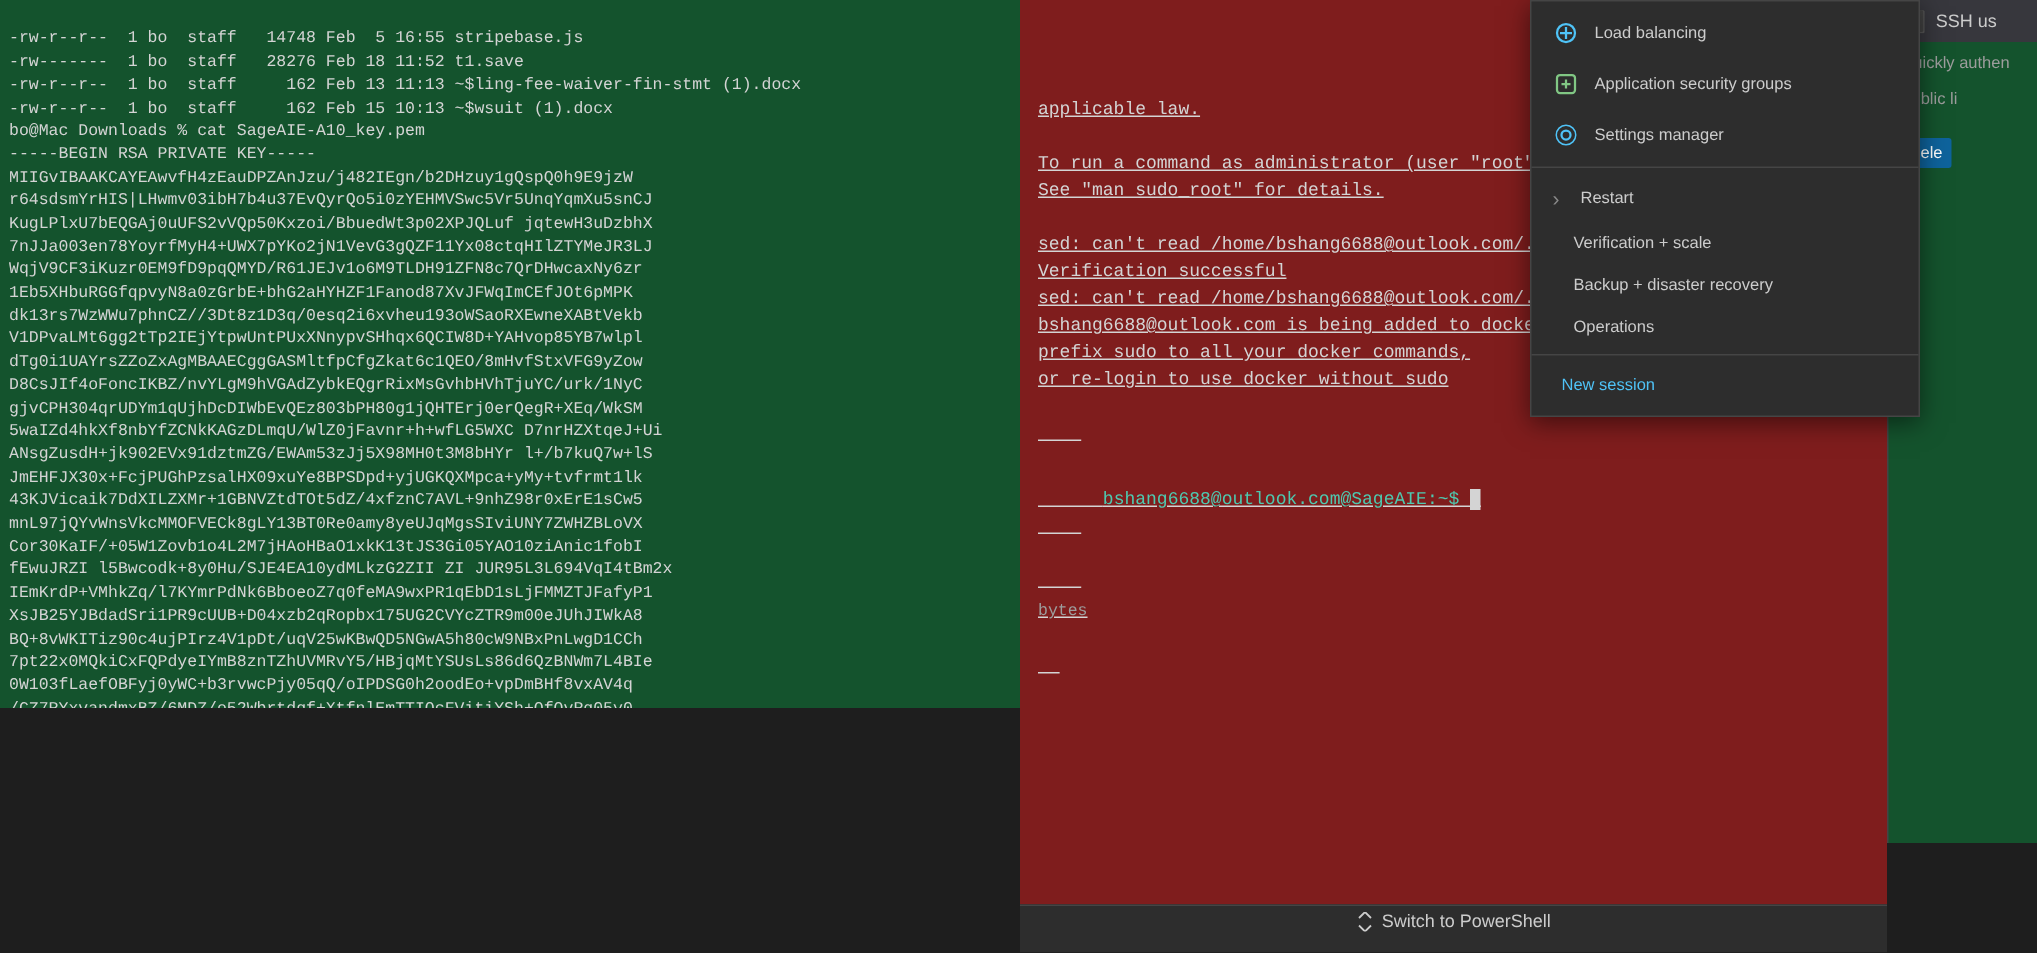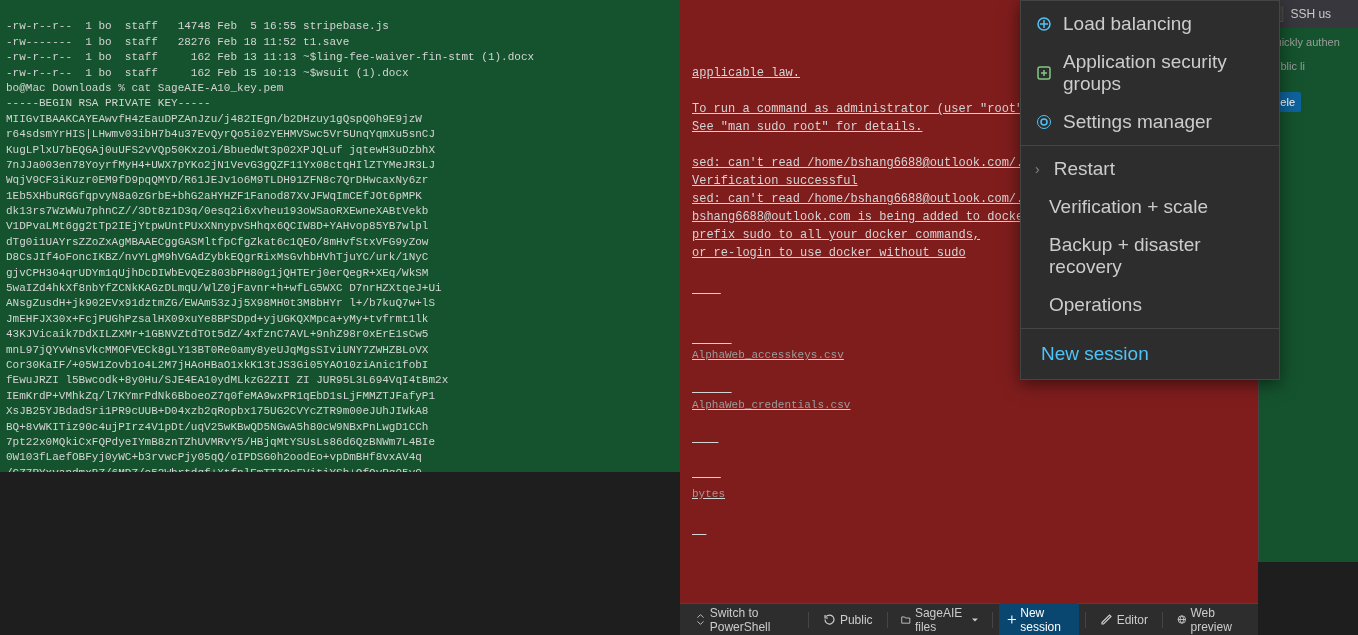--- a/index.html
+++ b/index.html
@@ -68,21 +68,21 @@
       flex-shrink: 0;
     }
 
     .menu-item .menu-icon svg {
       width: 16px;
       height: 16px;
     }
 
     .menu-item-label {
       flex: 1;
-      font-size: 19px;
+      font-size: 11px;
     }
 
     .menu-separator {
       height: 1px;
       background: #454545;
       margin: 4px 0;
     }
 
     .menu-item.sub-item {
       padding-left: 28px;
@@ -132,20 +132,21 @@
       left: 680px;
       right: 100px;
       height: 32px;
       background: #2d2d2d;
       border-top: 1px solid #454545;
       display: flex;
       align-items: center;
       padding: 0 8px;
       gap: 4px;
       z-index: 50;
+      flex-direction: column;
     }
 
     .toolbar-btn {
       display: flex;
       align-items: center;
       gap: 4px;
       padding: 3px 8px;
       font-size: 12px;
       color: #cccccc;
       cursor: pointer;
@@ -325,23 +326,22 @@
 To run a command as administrator (user "root"), use "sudo &lt;command&gt;".
 See "man sudo_root" for details.
 
 sed: can't read /home/bshang6688@outlook.com/.profile: No such file or di
 Verification successful
 sed: can't read /home/bshang6688@outlook.com/.profile: No such file or di
 bshang6688@outlook.com is being added to docker group,
 prefix sudo to all your docker commands,
 or re-login to use docker without sudo
 </span>
-    <div style="margin-top: 16px; color:#9d9d9d; font-size:11px;">
-      <div>AlphaWeb_accesskeys.csv</div>
-      <div>AlphaWeb_credentials.csv</div>
+    <div style="margin-top: 8px;">
+      <span style="color:#4ec9b0;">bshang6688@outlook.com@SageAIE:~$ </span><span style="background:#d4d4d4; color:#1e1e1e;">&nbsp;</span>
     </div>
     <div style="margin-top:4px; color:#9d9d9d; font-size:11px; text-align:left; padding-right:10px;">bytes</div>
   </div>
 </div>
 
 <div class="toolbar">
   <div class="toolbar-btn">
     <svg viewBox="0 0 13 13" fill="currentColor">
         <path d="M2 4l4-4 4 4M2 9l4 4 4-4" stroke="currentColor" stroke-width="1.2" fill="none"></path>
       </svg>

